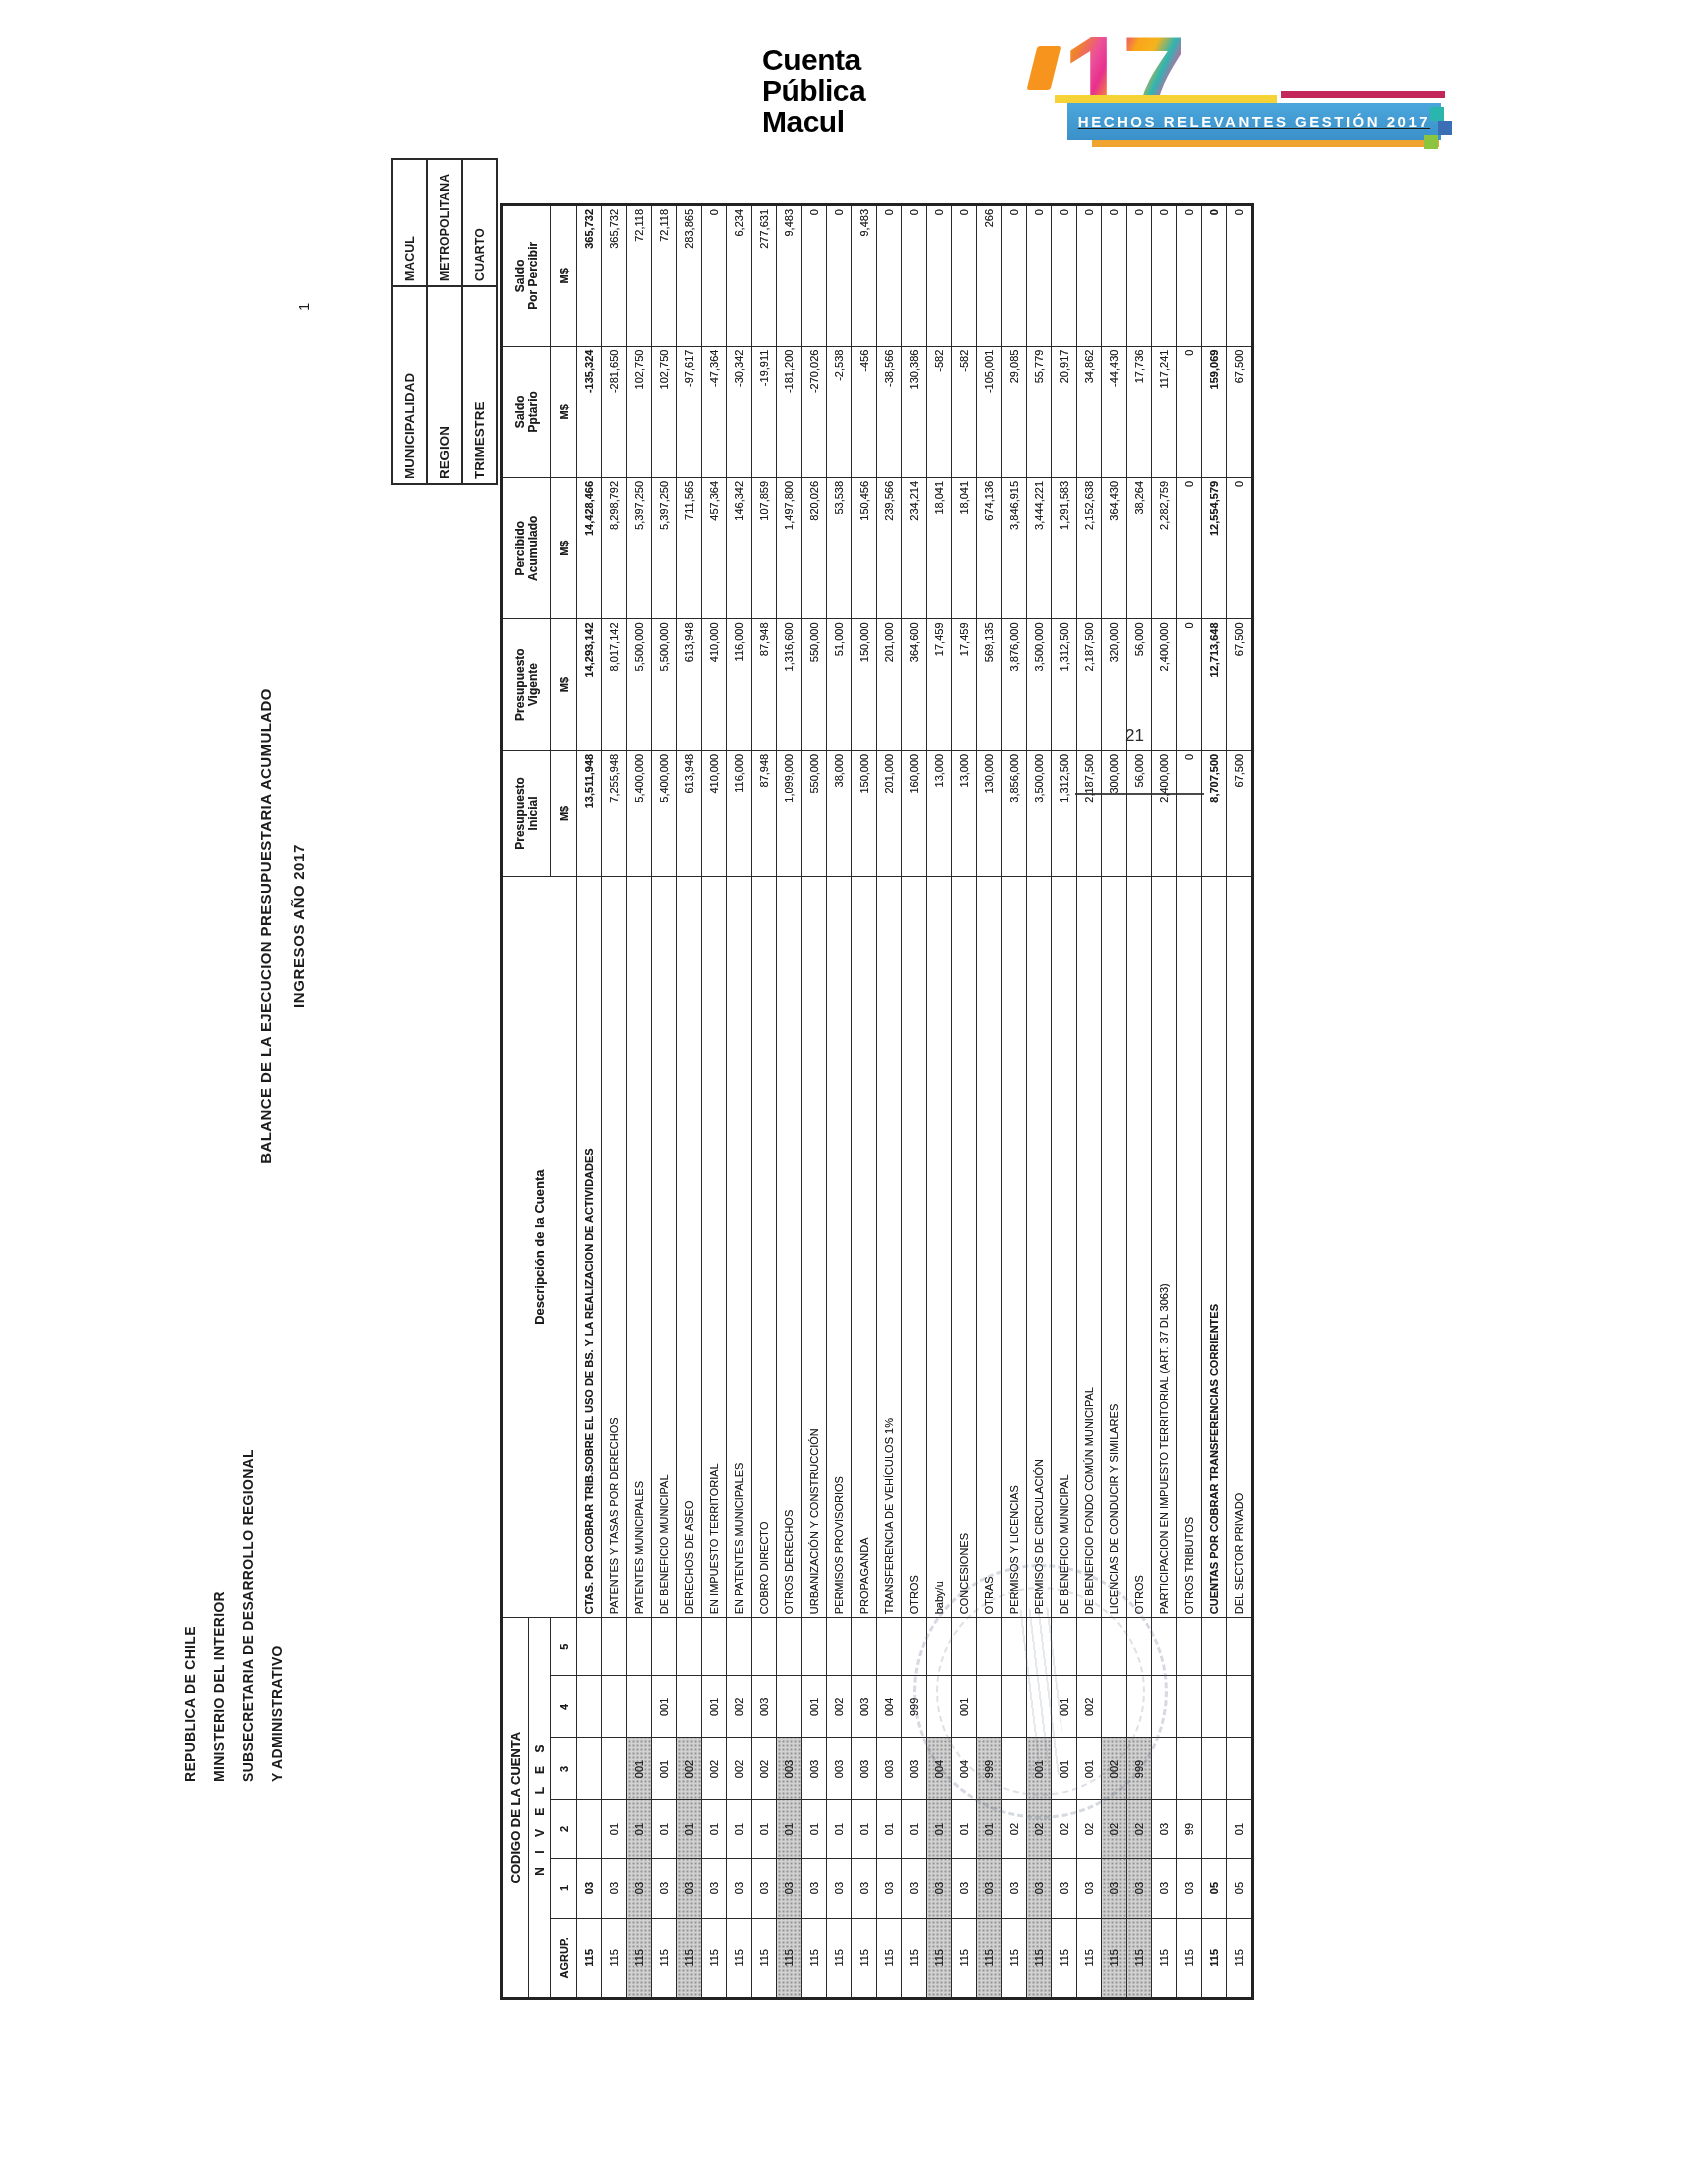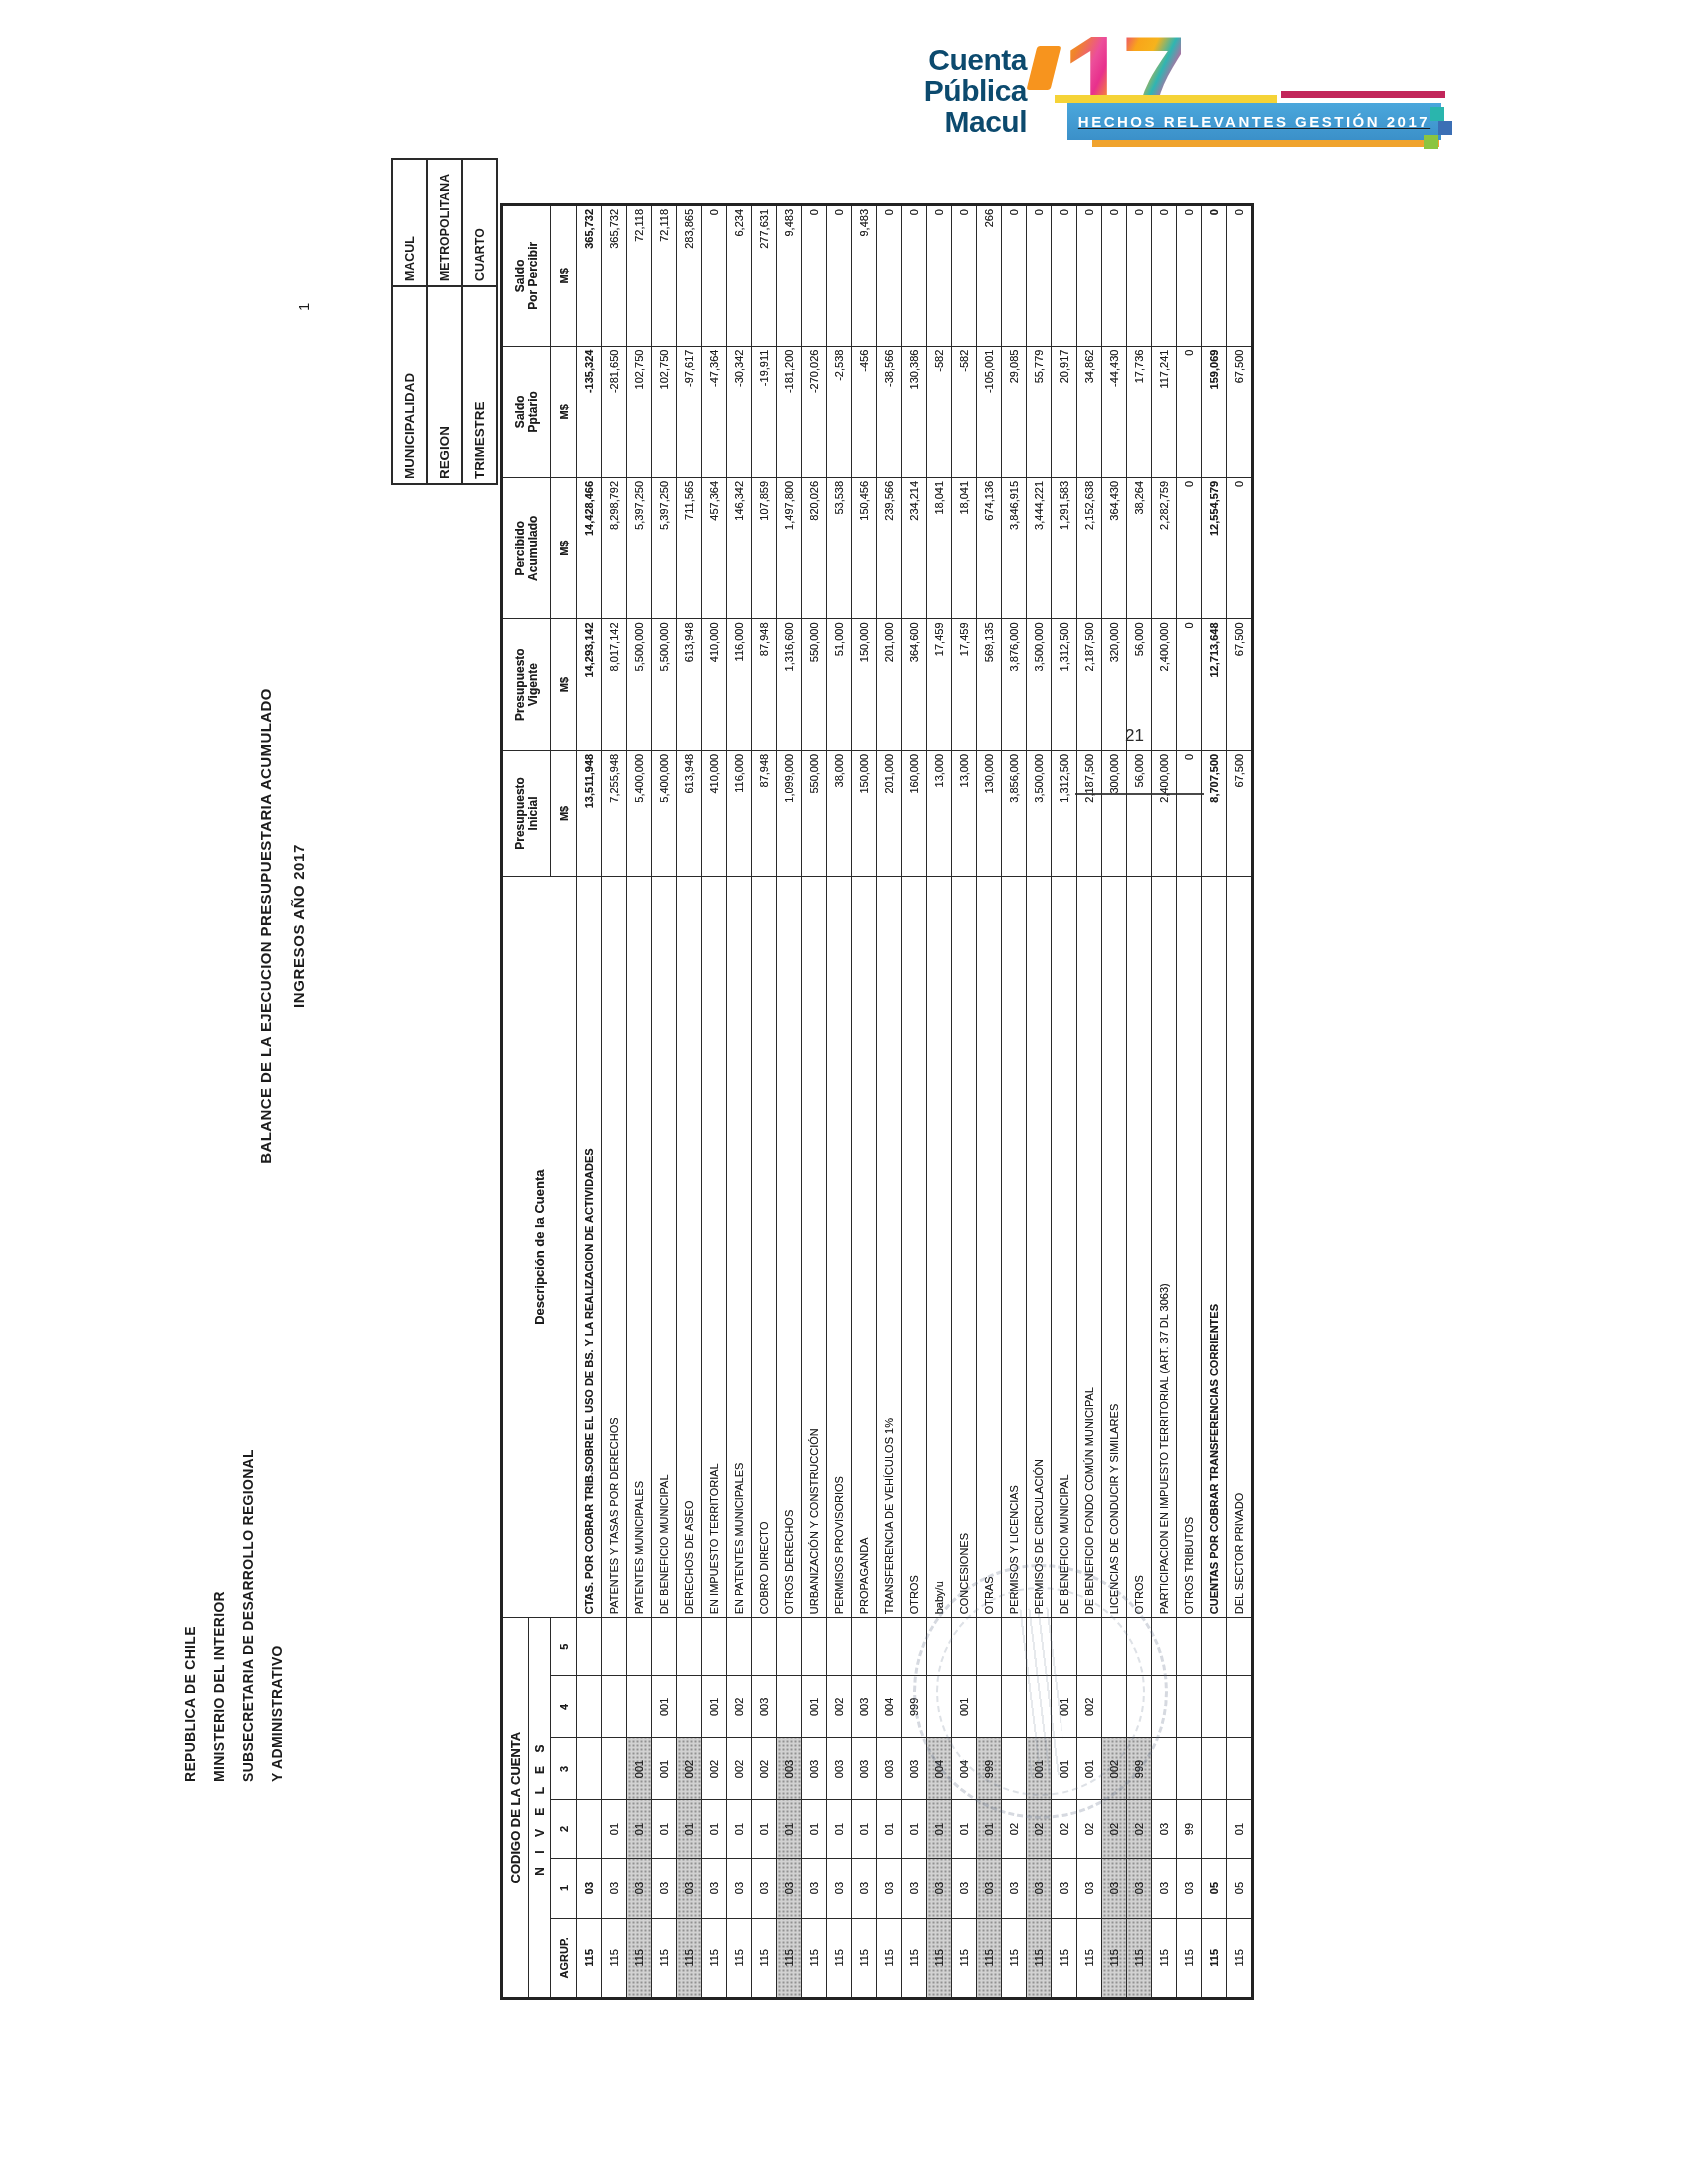--- a/index.html
+++ b/index.html
@@ -1,21 +1,21 @@
 <!DOCTYPE html>
 <html><head>
 <meta charset="utf-8">
 <style>
   html,body{margin:0;padding:0;background:#e8e8e8;}
   .page{position:relative;width:1683px;height:2178px;background:#ffffff;overflow:hidden;
         font-family:"Liberation Sans",sans-serif;color:#1c1c1c;}
 
   
-  .logo-block{position:absolute;left:762px;top:44px;width:265px;text-align:right;
-              color:#0c4a6e;font-weight:bold;font-size:30px;line-height:31px;letter-spacing:-0.5px;}
+  .logo-block{position:absolute;left:762px;top:44px;width:265px;text-align:left;
+              color:#000000;font-weight:bold;font-size:30px;line-height:31px;letter-spacing:-0.5px;}
   .logo-year{position:absolute;left:1032px;top:24px;height:129px;white-space:nowrap;}
   .logo-apos{display:inline-block;width:24px;height:44px;background:#f7941e;
              transform:skewX(-14deg);border-radius:3px;vertical-align:top;margin:22px 6px 0 0;}
   .logo-17{font-size:121px;font-weight:800;letter-spacing:-8px;line-height:109px;
            background:linear-gradient(115deg,#f9a51a 6%,#f0832c 18%,#ec4f9a 30%,#e8308d 38%,
                       #f9a51a 50%,#f6b31c 60%,#2fb5b2 70%,#ec4f9a 80%,#f9a51a 90%);
            -webkit-background-clip:text;background-clip:text;color:transparent;}
   .banner-bar{position:absolute;left:1067px;top:103px;width:374px;height:37px;
               background:linear-gradient(180deg,#4aa7dc,#3b90c9);
               display:flex;align-items:center;justify-content:center;text-decoration:underline;}

